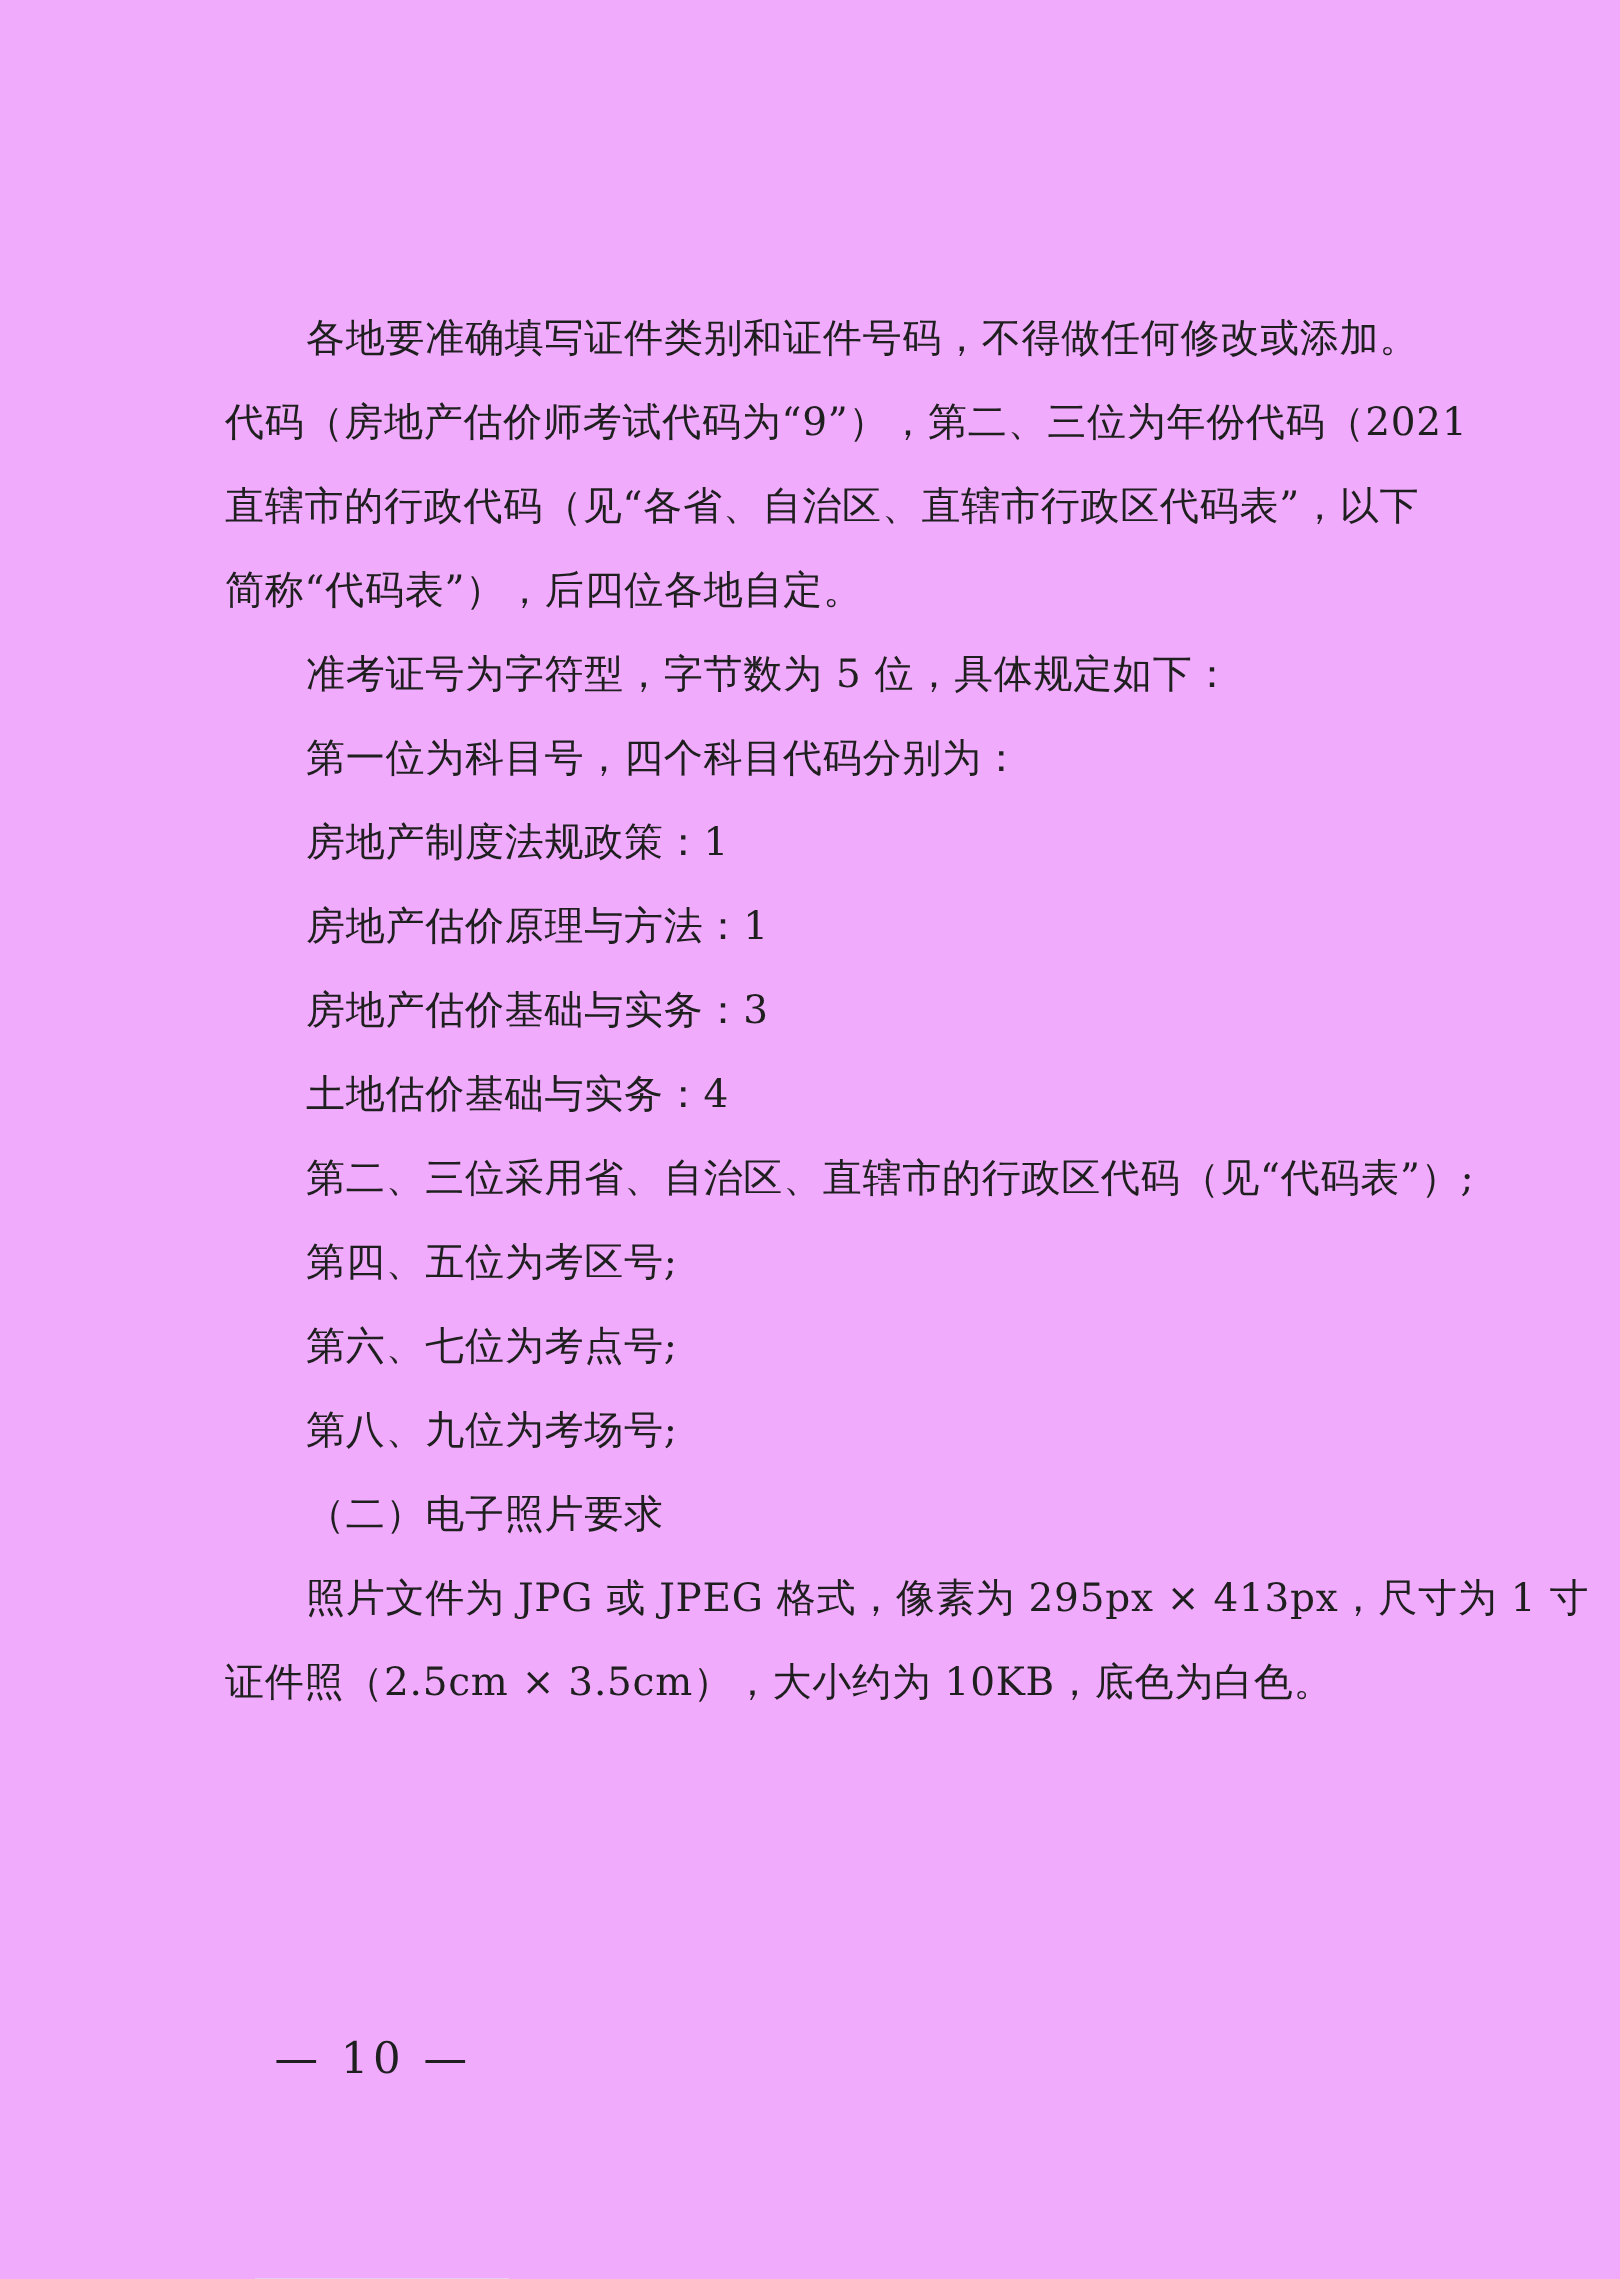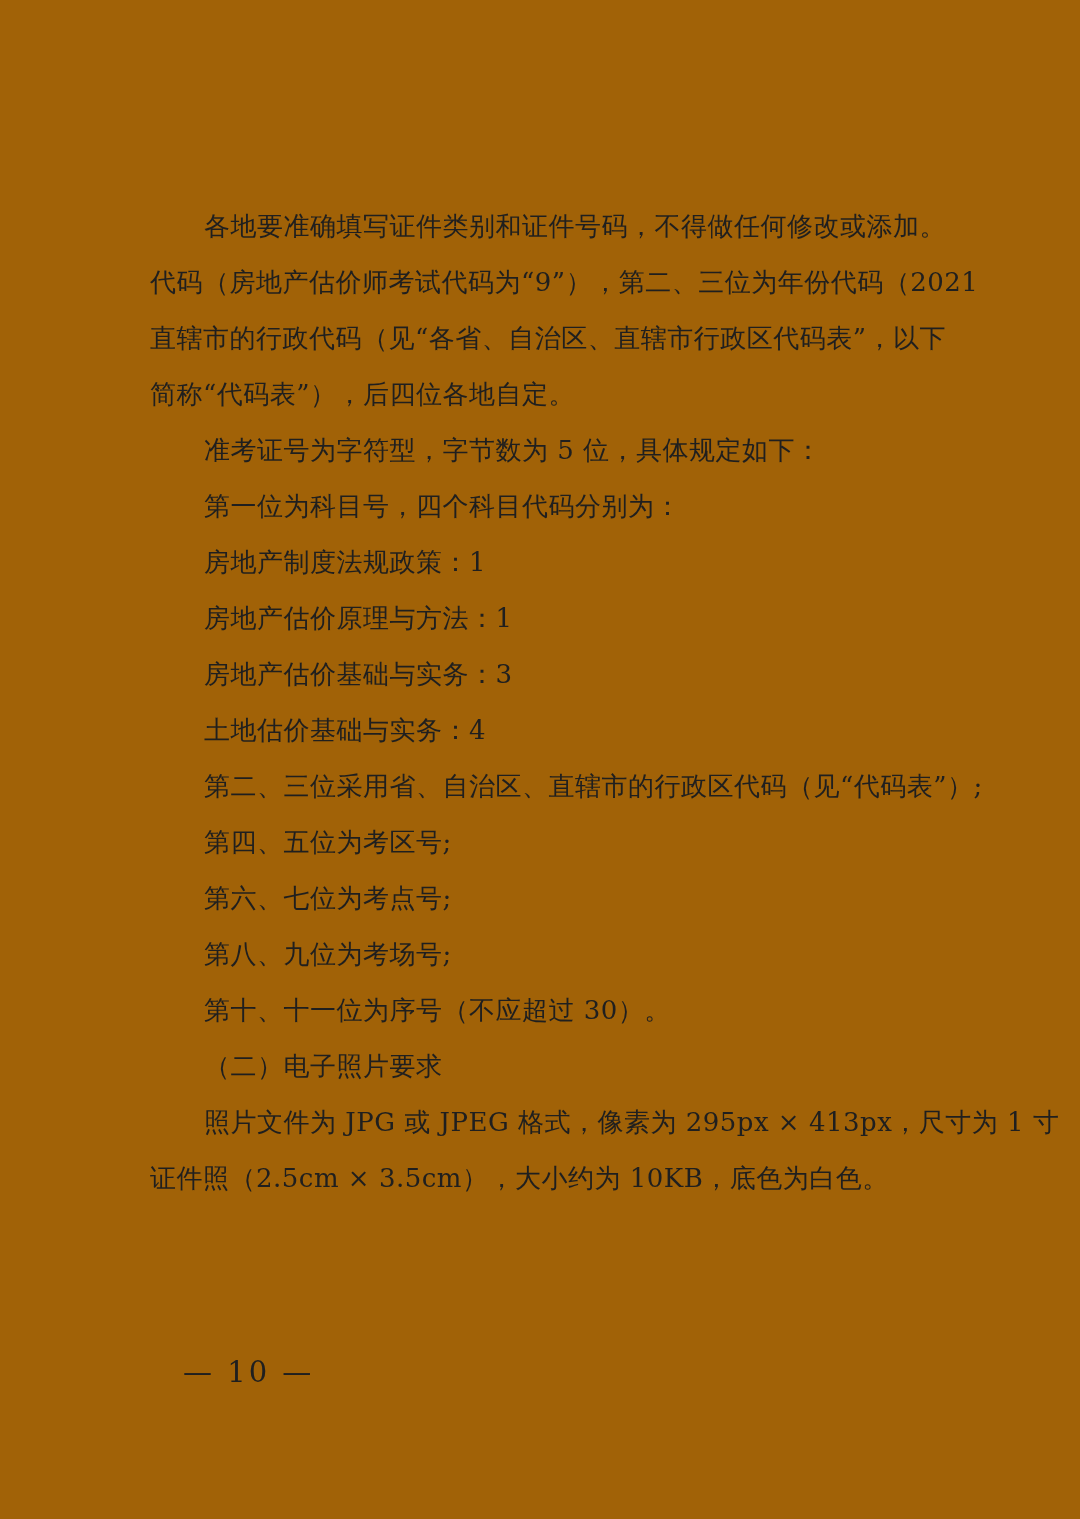--- a/index.html
+++ b/index.html
@@ -44,35 +44,34 @@
     line-height: 40px;
     font-size: 29px;
     letter-spacing: 3px;
     font-family: "DejaVu Serif", "Liberation Serif", serif;
     color: #1f1f1f;
   }
 </style>
 </head>
 <body>
 
-<div class="page" style="background: #a16207; color: rgb(31, 31, 31);">
+<div class="page" style="background: #f0abfc; color: rgb(31, 31, 31);">
   <div class="content">
       <div class="line indent">各地要准确填写证件类别和证件号码，不得做任何修改或添加。</div>
       <div class="line">代码（房地产估价师考试代码为“9”），第二、三位为年份代码（2021</div>
       <div class="line">直辖市的行政代码（见“各省、自治区、直辖市行政区代码表”，以下</div>
       <div class="line">简称“代码表”），后四位各地自定。</div>
       <div class="line indent">准考证号为字符型，字节数为 5 位，具体规定如下：</div>
       <div class="line indent">第一位为科目号，四个科目代码分别为：</div>
       <div class="line indent">房地产制度法规政策：1</div>
       <div class="line indent">房地产估价原理与方法：1</div>
       <div class="line indent">房地产估价基础与实务：3</div>
       <div class="line indent">土地估价基础与实务：4</div>
       <div class="line indent">第二、三位采用省、自治区、直辖市的行政区代码（见“代码表”）;</div>
       <div class="line indent">第四、五位为考区号;</div>
       <div class="line indent">第六、七位为考点号;</div>
       <div class="line indent">第八、九位为考场号;</div>
-      <div class="line indent">第十、十一位为序号（不应超过 30）。</div>
       <div class="line indent bold">（二）电子照片要求</div>
       <div class="line indent">照片文件为 JPG 或 JPEG 格式，像素为 295px × 413px，尺寸为 1 寸</div>
       <div class="line">证件照（2.5cm × 3.5cm），大小约为 10KB，底色为白色。</div>
     </div>
   <div class="footer">— 10 —</div>
 </div>
 
 </body></html>

